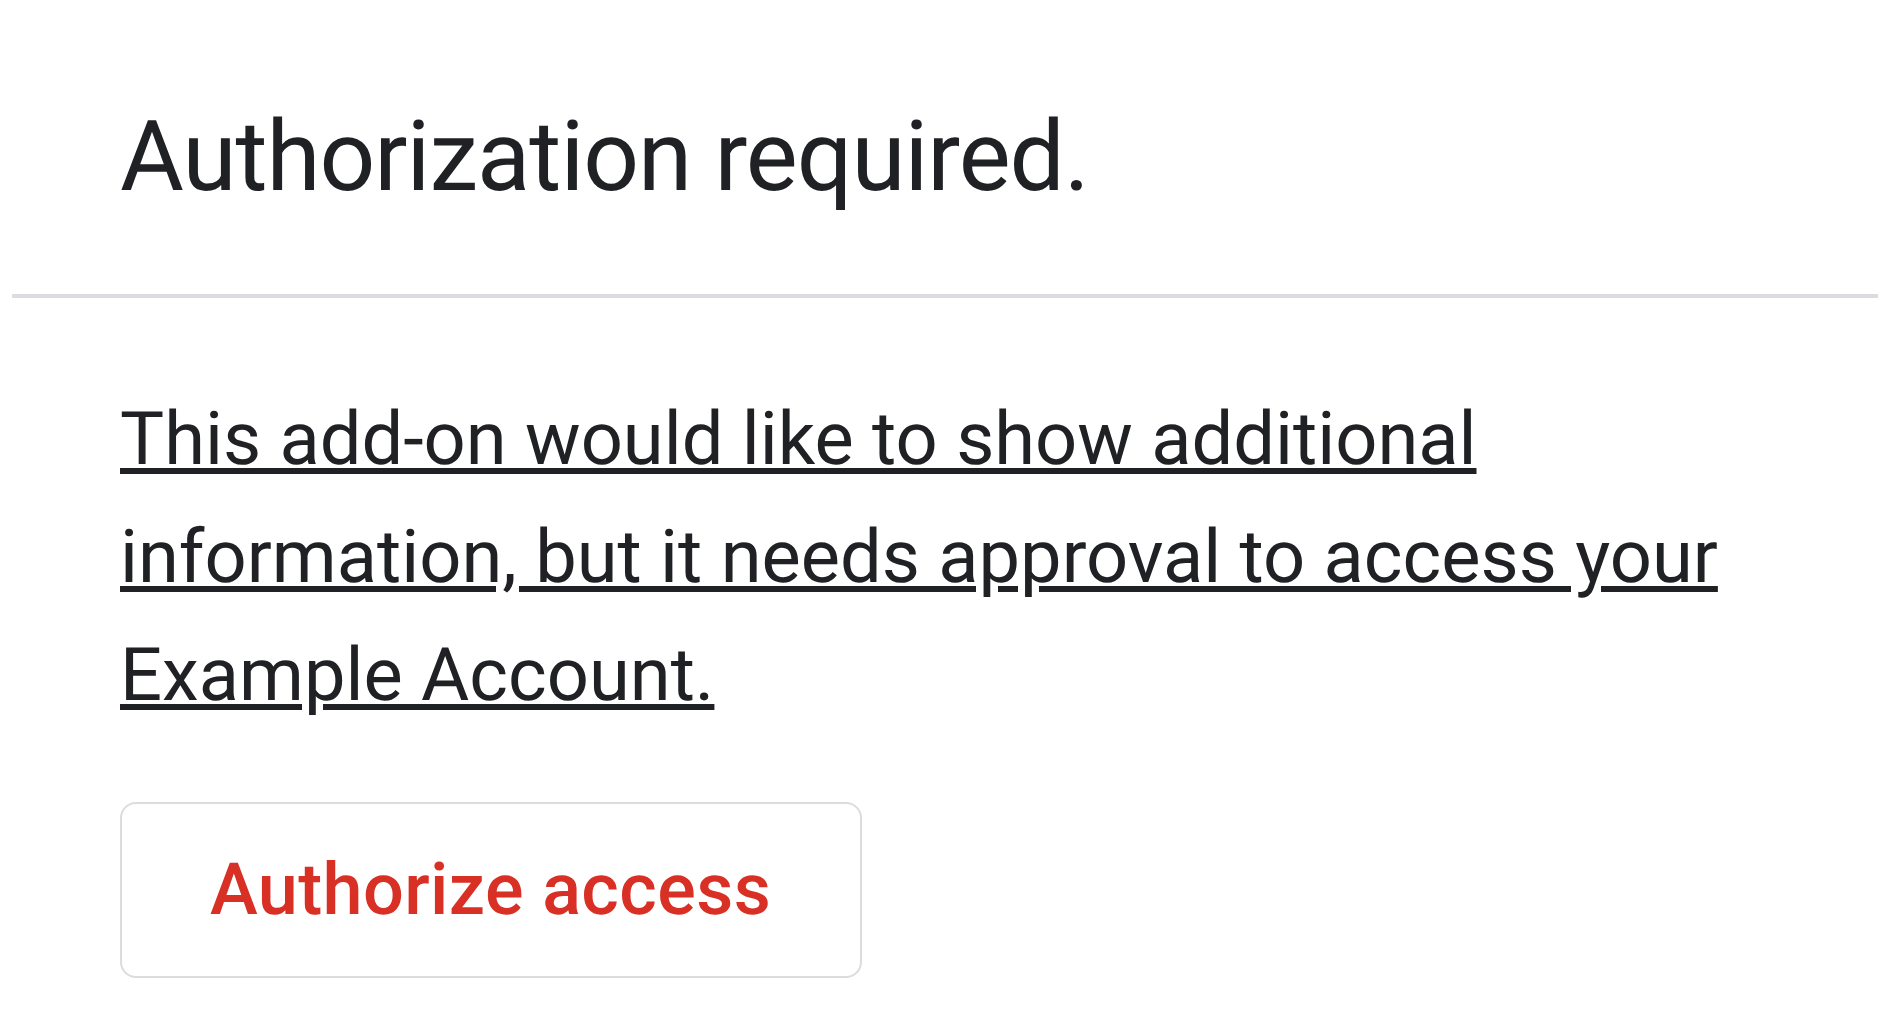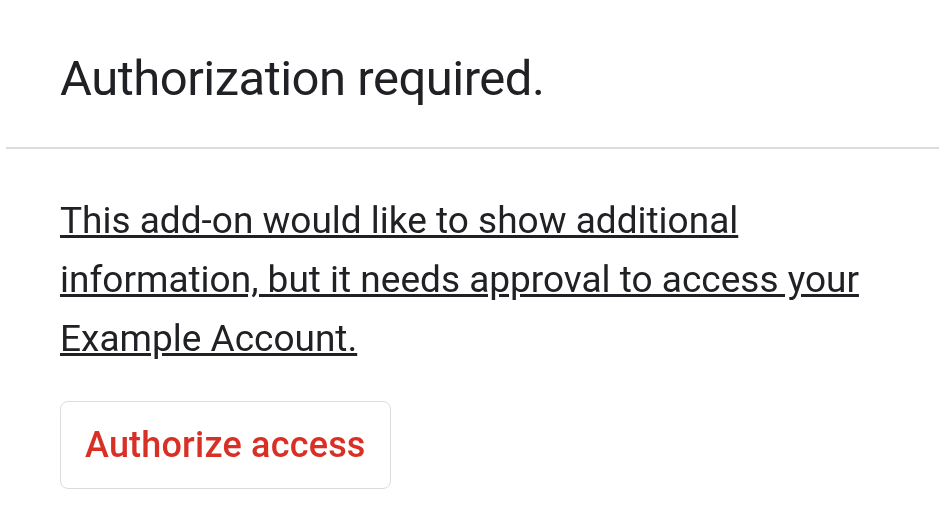--- a/index.html
+++ b/index.html
@@ -37,21 +37,21 @@
       line-height: 1.6;
       margin-bottom: 32px;
       max-width: 820px;
       text-decoration: underline;
     }
     .authorize-button {
       display: inline-block;
       background: #ffffff;
       border: 1px solid #dadce0;
       border-radius: 8px;
-      padding: 22px 24px;
+      padding: 22px 44px;
       font-size: 36px;
       font-weight: 500;
       color: #d93025;
       cursor: pointer;
       font-family: inherit;
       letter-spacing: 0.2px;
     }
   </style>
 </head>
 <body>

